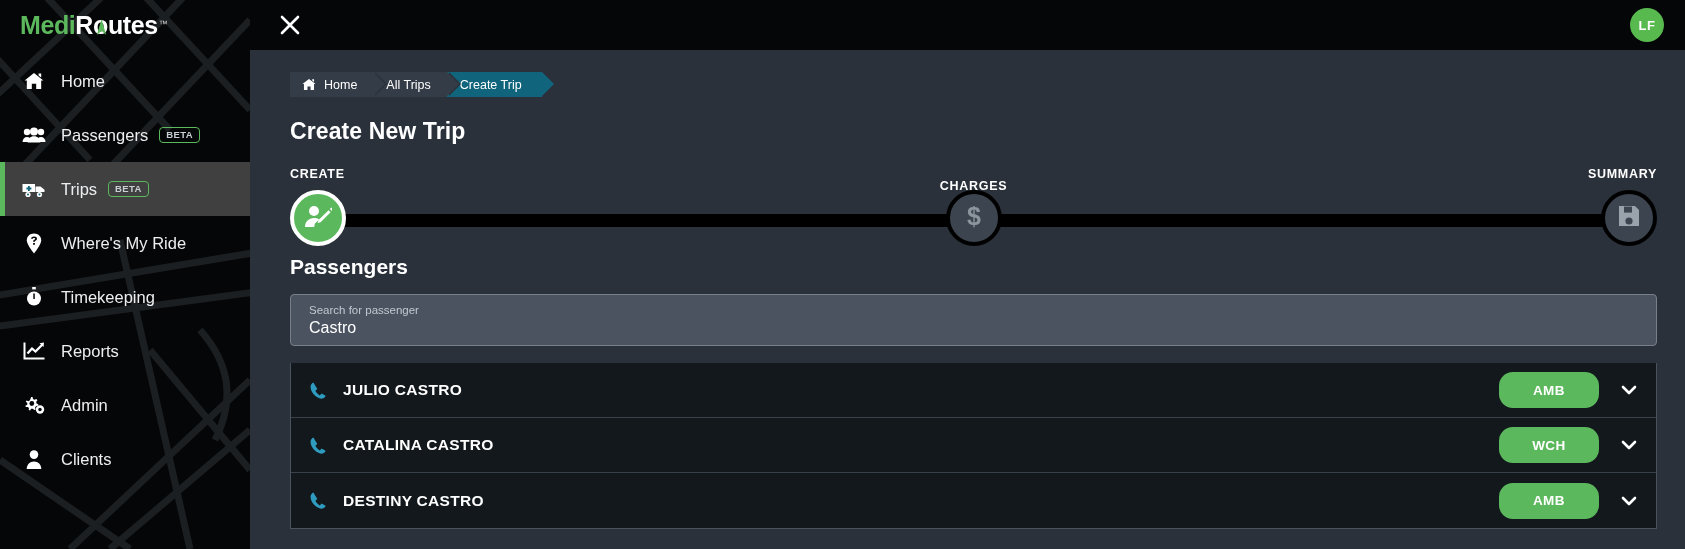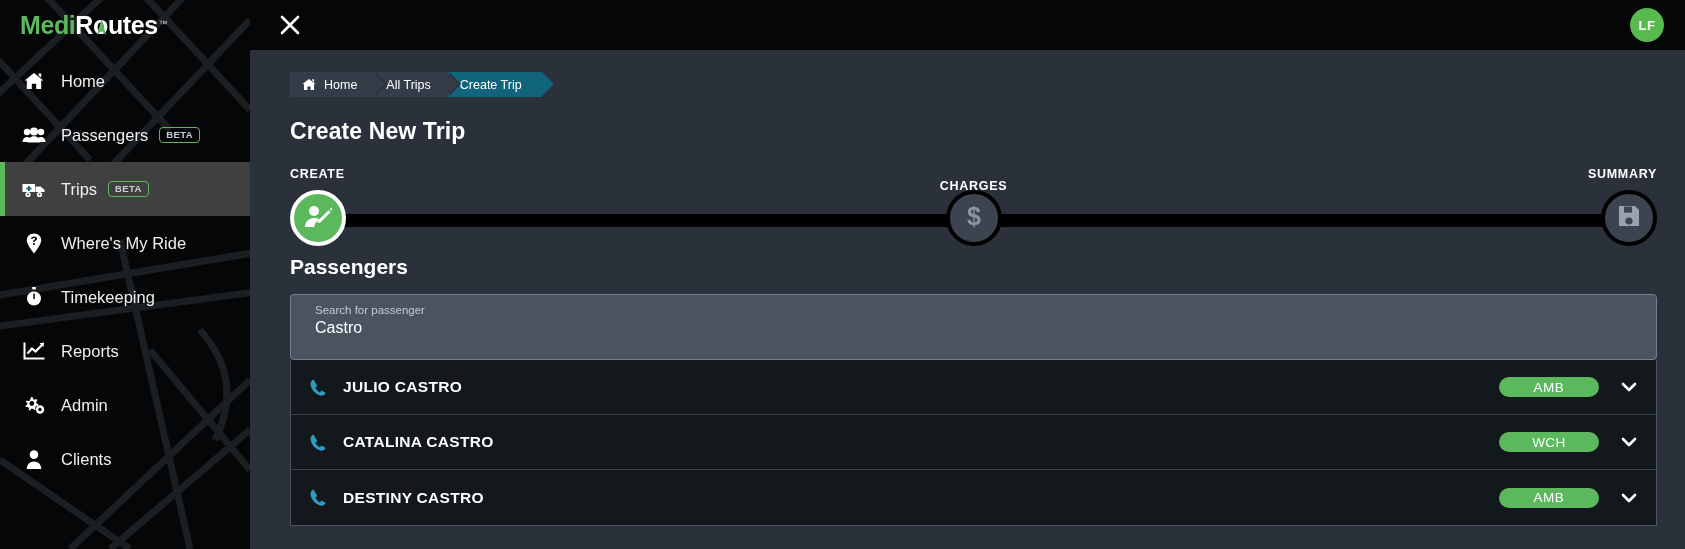--- a/index.html
+++ b/index.html
@@ -289,43 +289,43 @@
     font-size: 21px;
     font-weight: bold;
     color: #ffffff;
   }
 
   .search-box {
     margin-top: 15px;
     background: #4b5360;
     border: 1px solid #777f8b;
     border-radius: 4px;
-    height: 66px;
-    padding: 8px 24px 0;
+    height: 52px;
+    padding: 8px 18px 0;
     cursor: text;
   }
   .search-label {
     font-size: 11.5px;
     color: #c2c8d0;
     line-height: 14px;
   }
   .search-value {
     margin-top: 2px;
     font-size: 16px;
     color: #ffffff;
     background: transparent;
     border: 0;
     outline: none;
     width: 100%;
     font-family: "Liberation Sans", sans-serif;
     padding: 0;
   }
 
   .list-wrap {
-    margin-top: 0;
+    margin-top: 17px;
     background: #13181d;
     border: 1px solid #4a525d;
     border-top: none;
   }
   .list-row {
     display: flex;
     align-items: center;
     height: 55px;
     padding: 0 17px 0 19px;
     border-bottom: 1px solid #39414b;
@@ -341,26 +341,26 @@
   .row-name {
     margin-left: 13px;
     font-size: 15.5px;
     font-weight: bold;
     color: #ffffff;
     letter-spacing: 0.3px;
     flex: 1 1 auto;
   }
   .type-pill {
     width: 100px;
-    height: 20px;
+    height: 36px;
     border-radius: 14px;
     background: #5cb85c;
     color: #ffffff;
     font-size: 13.5px;
-    font-weight: normal;
+    font-weight: bold;
     display: flex;
     align-items: center;
     justify-content: center;
     letter-spacing: 0.5px;
     flex: 0 0 100px;
   }
   .row-chevron {
     margin-left: 20px;
     width: 20px;
     display: flex;

